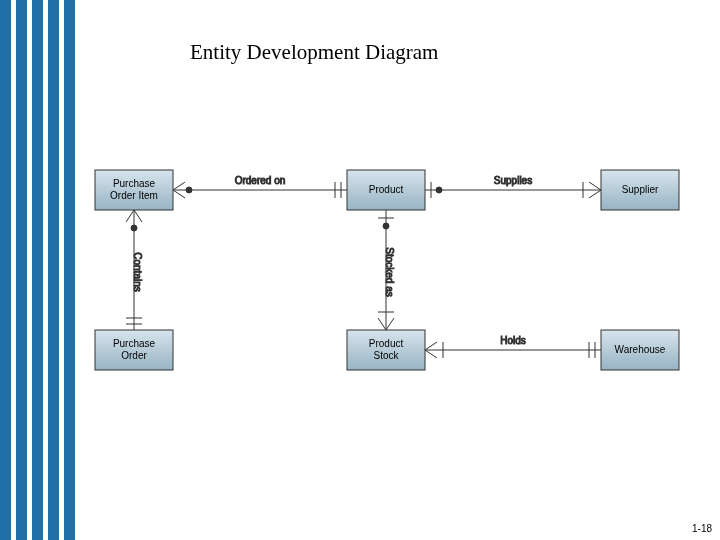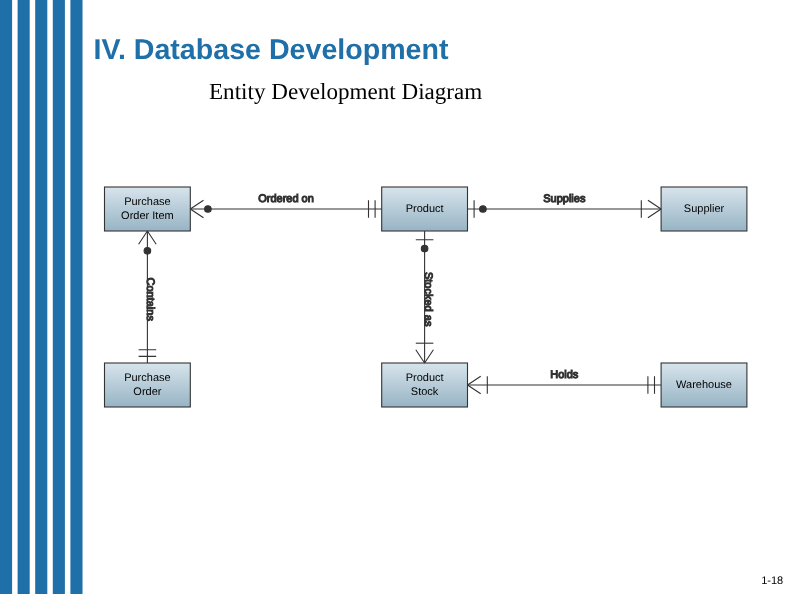--- a/index.html
+++ b/index.html
@@ -22,21 +22,20 @@
 
 <div class="stripes">
   <div></div>
     <div></div>
     <div></div>
     <div></div>
     <div></div>
 </div>
 
 <div class="content">
-  <h1>IV. Database Development</h1>
   <h2>Entity Development Diagram</h2>
 
   <svg viewBox="0 0 620 260">
     <defs>
       <linearGradient id="grad" x1="0" y1="0" x2="0" y2="1">
         <stop offset="0%" stop-color="#d7e4ec"></stop>
         <stop offset="50%" stop-color="#b7ccd8"></stop>
         <stop offset="100%" stop-color="#97b4c4"></stop>
       </linearGradient>
     </defs>

